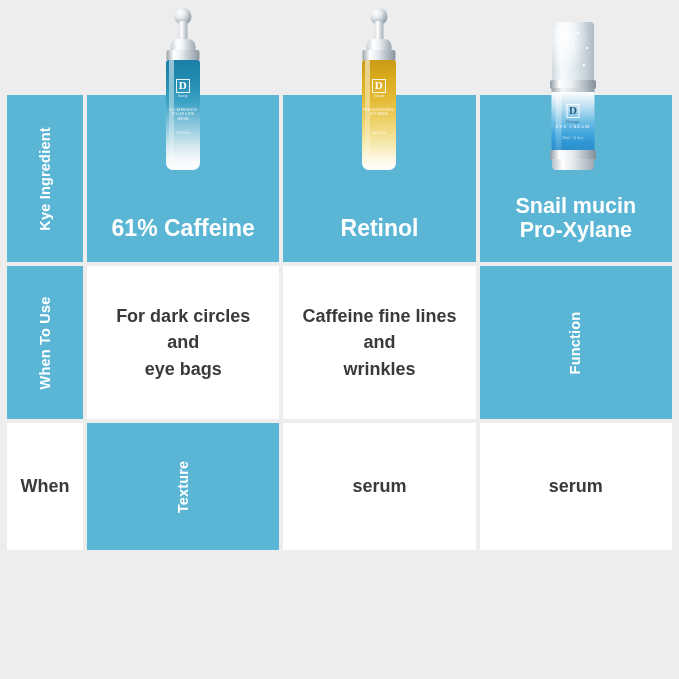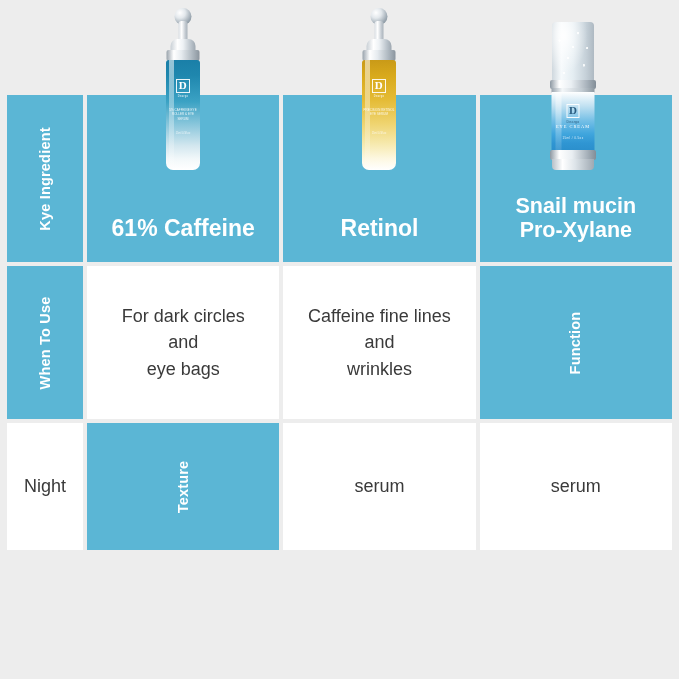--- a/index.html
+++ b/index.html
@@ -312,21 +312,21 @@
     align-items: center;
     justify-content: center;
     padding: 6px 10px;
   }
   .cell span {
     color: #3a3a3a;
     font-size: 18px;
     line-height: 1.45;
     text-align: center;
     white-space: pre-line;
-    font-weight: 400;
+    font-weight: 700;
   }
 </style>
 </head>
 <body>
 
 <div class="product-layer">
 
   <div class="bottle slim" style="left:160px; top:8px;">
     <div class="cap-dome"></div>
     <div class="cap-neck"></div>
@@ -408,21 +408,21 @@
   <div class="cell">
     <span>Caffeine fine lines
 and
 wrinkles</span>
   </div>
 
   <div class="rowlabel">
     <span>Function</span>
   </div>
   <div class="cell">
-    <span>Night</span>
+    <span>When</span>
   </div>
 
   <div class="rowlabel">
     <span>Texture</span>
   </div>
   <div class="cell">
     <span>serum</span>
   </div>
   <div class="cell">
     <span>serum</span>

